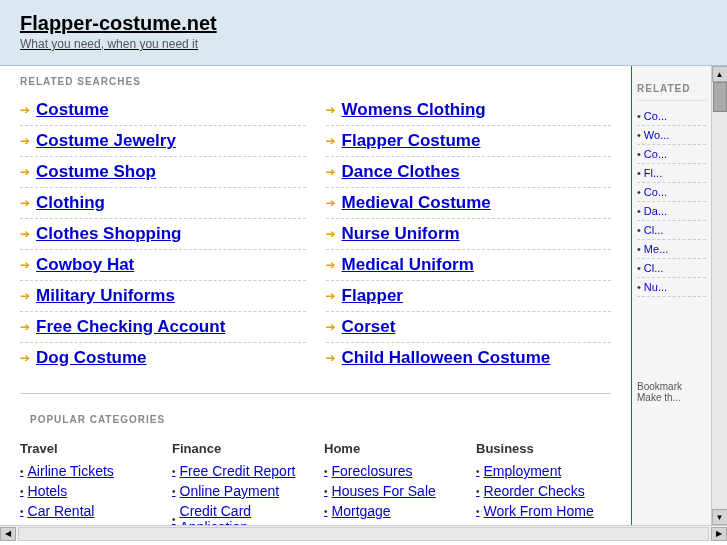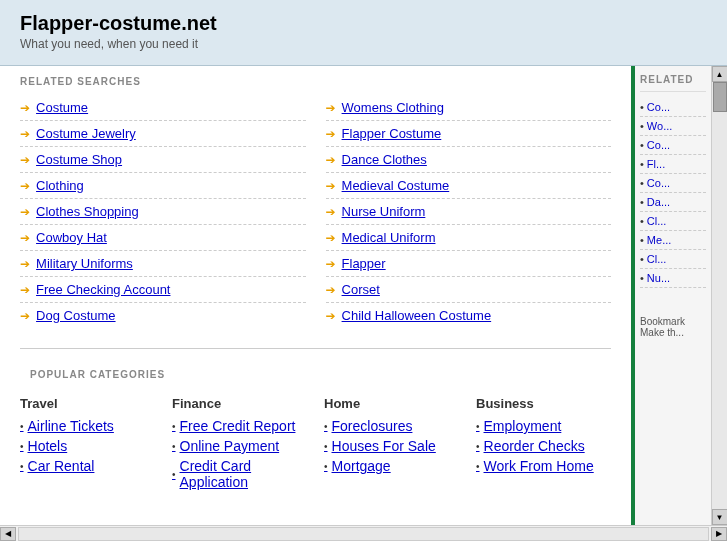--- a/index.html
+++ b/index.html
@@ -2,20 +2,21 @@
 <html><head>
   <meta charset="utf-8">
   <style>
     * { margin: 0; padding: 0; box-sizing: border-box; }
     body { font-family: Arial, sans-serif; font-size: 13px; background: #fff; overflow-x: hidden; }
 
     #header {
       background: #dce8f0;
       padding: 12px 20px 14px 20px;
       border-bottom: 1px solid #b0c4d0;
+      text-decoration: underline;
     }
     #header h1 {
       font-size: 20px;
       font-weight: bold;
       color: #000;
     }
     #header p {
       font-size: 12px;
       color: #555;
       margin-top: 2px;
@@ -69,22 +70,22 @@
     .arrow {
       color: #e8a000;
       font-size: 12px;
       margin-right: 6px;
       flex-shrink: 0;
     }
 
     .search-link {
       color: #00c;
       text-decoration: underline;
-      font-weight: normal;
-      font-size: 13px;
+      font-weight: bold;
+      font-size: 17px;
       cursor: pointer;
     }
 
     .divider {
       border: none;
       border-top: 1px solid #ccc;
       margin: 0 10px;
     }
 
     #popular-section {
@@ -336,34 +337,34 @@
           <a class="category-link">Employment</a>
           <a class="category-link">Reorder Checks</a>
           <a class="category-link">Work From Home</a>
         </div>
 
       </div>
     </div>
 
   </div>
 
-  <div id="right-sidebar" style="width:80px; background:#f5f5f5; border-left:4px solid #15803d; padding:8px 5px; font-size:11px;">
+  <div id="right-sidebar" style="width:80px; background:#f5f5f5; border-left:1px solid #15803d; padding:17px 5px; font-size:11px;">
     <div class="sidebar-label">RELATED</div>
     <div class="sidebar-link">Co...</div>
     <div class="sidebar-link">Wo...</div>
     <div class="sidebar-link">Co...</div>
     <div class="sidebar-link">Fl...</div>
     <div class="sidebar-link">Co...</div>
     <div class="sidebar-link">Da...</div>
     <div class="sidebar-link">Cl...</div>
     <div class="sidebar-link">Me...</div>
     <div class="sidebar-link">Cl...</div>
     <div class="sidebar-link">Nu...</div>
 
-    <div style="margin-top: 28px;">
+    <div style="margin-top: 84px;">
       <div style="font-size:10px; color:#555;">Bookmark</div>
       <div style="font-size:10px; color:#555;">Make th...</div>
     </div>
   </div>
 
   <div class="scrollbar-area">
     <div class="scroll-btn">▲</div>
     <div class="scroll-track">
       <div style="width:14px; height:30px; background:#aaa; margin:0 1px; border:1px solid #888;"></div>
     </div>

